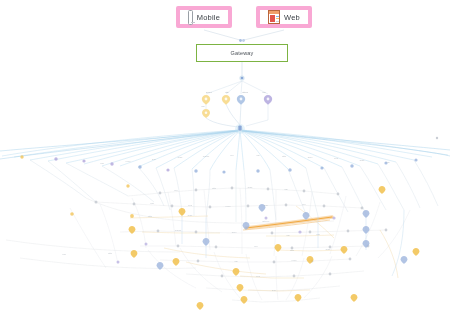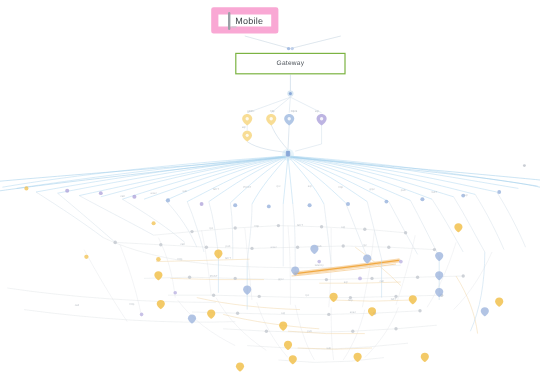--- a/index.html
+++ b/index.html
@@ -4,21 +4,21 @@
 <style>
   html,body{margin:0;padding:0;background:#ffffff;}
   body{width:450px;height:317px;overflow:hidden;position:relative;
        font-family:"Liberation Sans","DejaVu Sans",sans-serif;
        -webkit-font-smoothing:antialiased;}
   #stage{position:absolute;left:0;top:0;width:450px;height:317px;background:#fff;}
   svg{position:absolute;left:0;top:0;width:450px;height:317px;}
 
   
   .client-card{position:absolute;box-sizing:border-box;
-    border:6px solid #f9a8d4;background:#fff;border-radius:2px;
+    border:4px solid #f9a8d4;background:#fff;border-radius:2px;
     display:flex;align-items:center;gap:4px;padding:0 8px;}
   .client-label{font-size:7.5px;color:#3a3f45;letter-spacing:.2px;white-space:nowrap;}
   .phone-ico{width:8px;height:13px;border:1px solid #9aa0a6;border-radius:1.5px;
     background:#fff;position:relative;}
   .phone-ico:after{content:"";position:absolute;left:2px;bottom:1px;width:4px;height:1px;background:#c4c8cc;}
   .web-ico{width:15px;height:12px;border:1px solid #b9653c;background:#fff;position:relative;overflow:hidden;}
   .web-ico .bar{position:absolute;left:0;top:0;width:15px;height:3px;background:#f0a06a;}
   .web-ico .l{position:absolute;left:0.5px;top:4px;width:5px;height:7px;background:#e2554a;}
   .web-ico .r1{position:absolute;left:6.5px;top:4.5px;width:7px;height:1.4px;background:#8ab4e8;}
   .web-ico .r2{position:absolute;left:6.5px;top:7px;width:7px;height:1.4px;background:#f5c26b;}
@@ -367,18 +367,28 @@
         <text x="110" y="254">http</text>
       <text x="266" y="222">latency</text>
     </g>
   </svg>
 
   <div class="client-card" style="left:176px;top:6px;width:56px;height:22px;">
     <span class="phone-ico"></span>
     <span class="client-label">Mobile</span>
   </div>
 
+  <div class="client-card" style="left:256px;top:6px;width:56px;height:22px;">
+    <span class="web-ico">
+      <span class="bar"></span>
+        <span class="l"></span>
+      <span class="r1"></span>
+        <span class="r2"></span>
+        <span class="r3"></span>
+    </span>
+    <span class="client-label">Web</span>
+  </div>
 
   <div class="gw-box" style="left:196px;top:44px;width:92px;height:18px;">
     <span class="gw-label">Gateway</span>
   </div>
 
 </div>
 
 </body></html>

